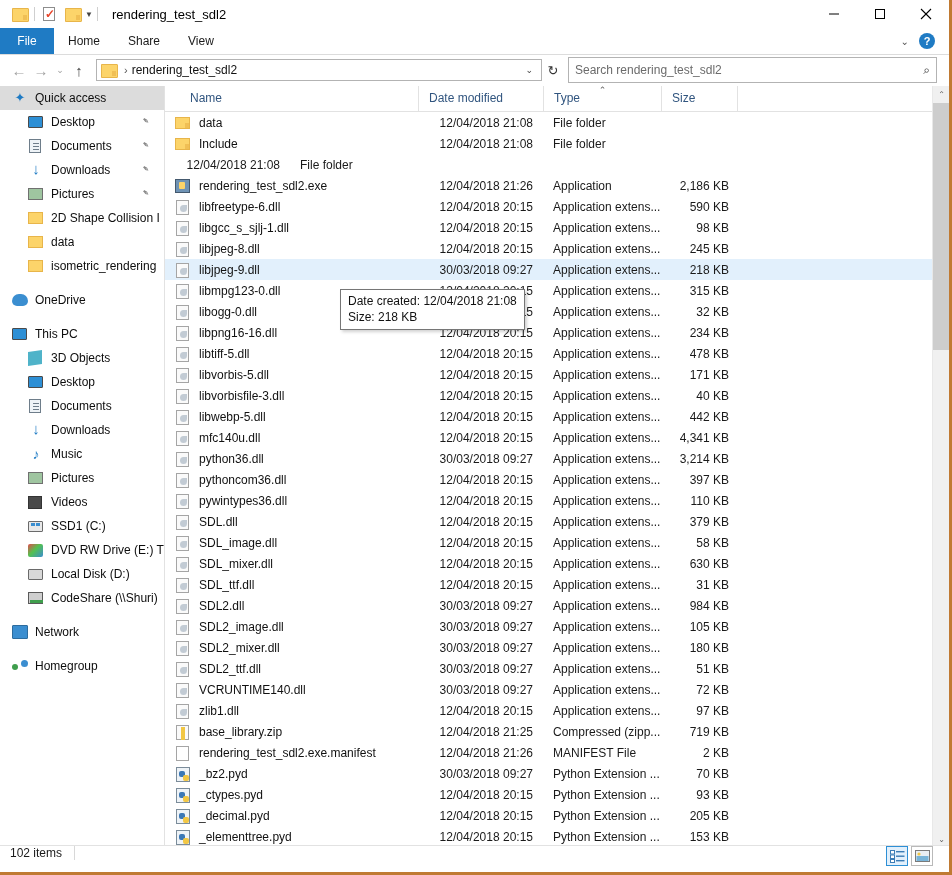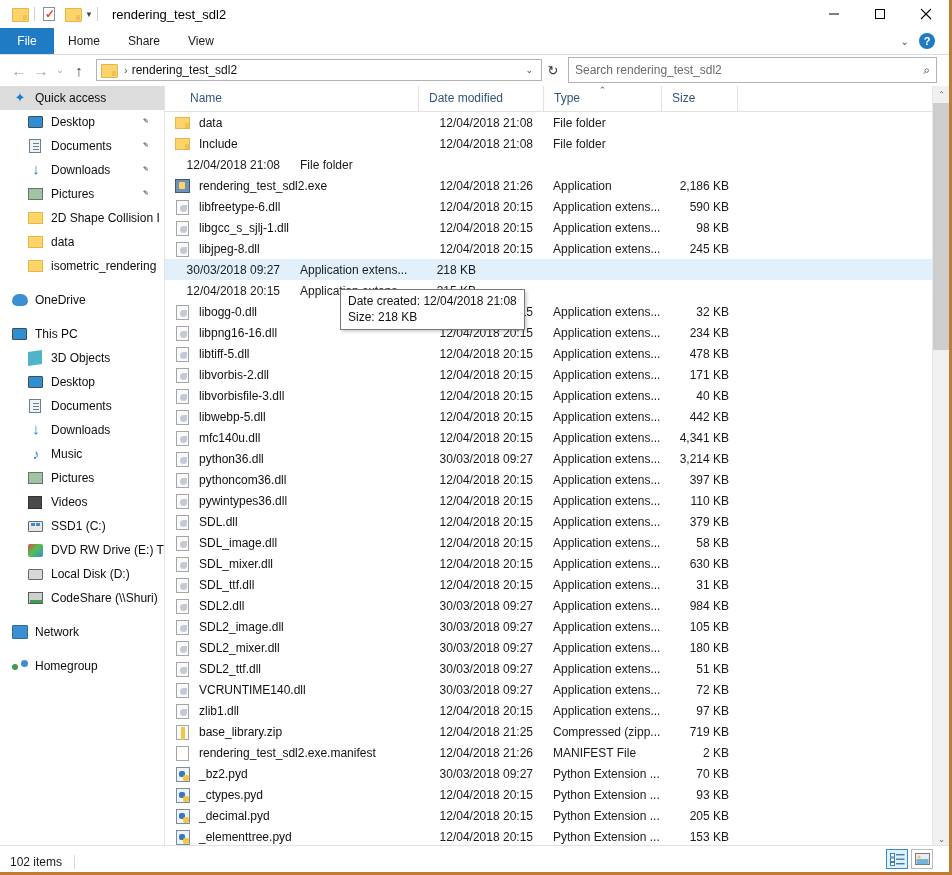--- a/index.html
+++ b/index.html
@@ -242,21 +242,21 @@
   }
   #sb-thumb {
     position: absolute; left: 0; top: 17px; width: 17px; height: 247px; background: #cdcdcd;
   }
   #sb-down { position: absolute; left: 0; bottom: 0; }
 
   
   #statusbar {
     position: absolute; left: 0; bottom: 3px; width: 949px; height: 24px;
     background: #fff; border-top: 1px solid #e2e2e2;
-    display: flex; align-items: flex-end; padding: 0 10px;
+    display: flex; align-items: flex-start; padding: 0 10px;
   }
   #status-text { font-size: 12px; color: #1a1a1a; }
   #status-sep { width: 1px; height: 14px; background: #d8d8d8; margin-left: 12px; }
   .view-btns { margin-left: auto; display: flex; gap: 3px; align-items: center; padding-right: 6px; }
   .vbtn { width: 22px; height: 20px; display: flex; align-items: center; justify-content: center; border: 1px solid transparent; }
   .vbtn.active { border: 1px solid #2d8fd5; background: #e2f0fc; }
   .vbtn.plain { border: 1px solid #b9b9b9; }
 </style>
 </head>
 <body>
@@ -568,25 +568,37 @@
               <span class="fico">
                 <span class="fi-dll" style="display: block; position: relative;"></span>
               </span>
               <span>libjpeg-8.dll</span>
             </div>
             <div class="cell-date">12/04/2018 20:15</div>
             <div class="cell-type">Application extens...</div>
             <div class="cell-size">245 KB</div>
           </div>
           <div class="row selected">
+            <div class="cell-name">
+              <span class="fico">
+                <span class="fi-dll" style="display: block; position: relative;"></span>
+              </span>
+              <span>libjpeg-9.dll</span>
+            </div>
             <div class="cell-date">30/03/2018 09:27</div>
             <div class="cell-type">Application extens...</div>
             <div class="cell-size">218 KB</div>
           </div>
           <div class="row">
+            <div class="cell-name">
+              <span class="fico">
+                <span class="fi-dll" style="display: block; position: relative;"></span>
+              </span>
+              <span>libmpg123-0.dll</span>
+            </div>
             <div class="cell-date">12/04/2018 20:15</div>
             <div class="cell-type">Application extens...</div>
             <div class="cell-size">315 KB</div>
           </div>
           <div class="row">
             <div class="cell-name">
               <span class="fico">
                 <span class="fi-dll" style="display: block; position: relative;"></span>
               </span>
               <span>libogg-0.dll</span>
@@ -615,21 +627,21 @@
             </div>
             <div class="cell-date">12/04/2018 20:15</div>
             <div class="cell-type">Application extens...</div>
             <div class="cell-size">478 KB</div>
           </div>
           <div class="row">
             <div class="cell-name">
               <span class="fico">
                 <span class="fi-dll" style="display: block; position: relative;"></span>
               </span>
-              <span>libvorbis-2.dll</span>
+              <span>libvorbis-5.dll</span>
             </div>
             <div class="cell-date">12/04/2018 20:15</div>
             <div class="cell-type">Application extens...</div>
             <div class="cell-size">171 KB</div>
           </div>
           <div class="row">
             <div class="cell-name">
               <span class="fico">
                 <span class="fi-dll" style="display: block; position: relative;"></span>
               </span>

